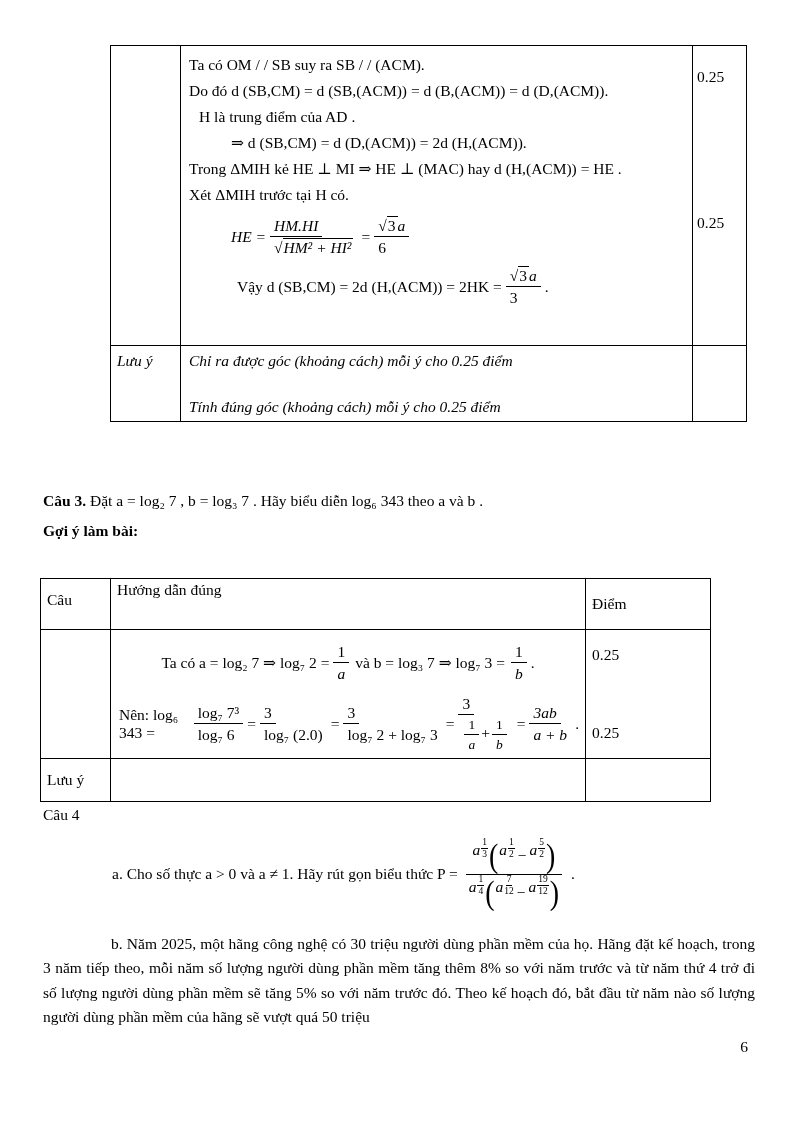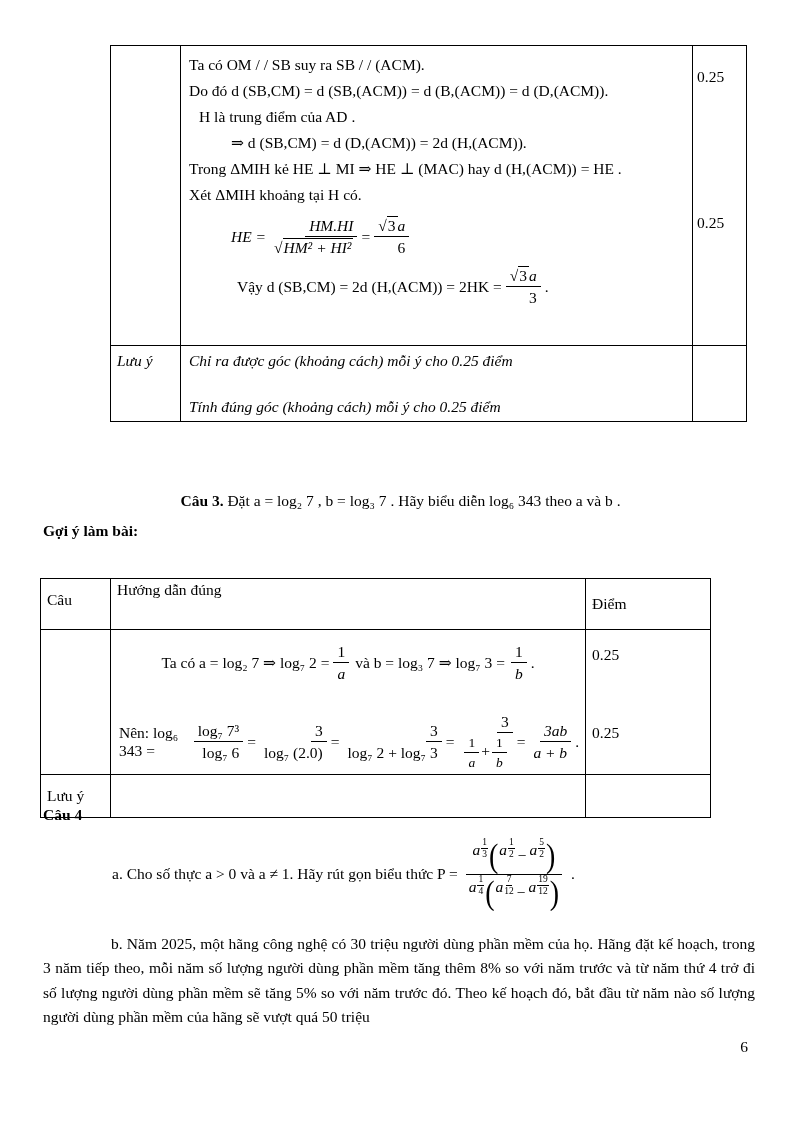--- a/index.html
+++ b/index.html
@@ -28,47 +28,47 @@
   .math { margin:8px 0 6px 0; display:flex; align-items:center; }
   .mark1 { padding-top:22px; text-align:left; }
   .markgap { margin-top:128px; }
   .m2gap { margin-top:60px; }
 
   .luuy-label { font-style:italic; padding:6px 6px; }
   .t1 .notes { font-style:italic; }
   .t1 .notes .n1 { margin-bottom:28px; }
 
   
-  .frac { display:inline-flex; flex-direction:column; align-items:flex-end; vertical-align:middle; margin:0 4px; text-align:center; }
+  .frac { display:inline-flex; flex-direction:column; align-items:flex-start; vertical-align:middle; margin:0 4px; text-align:center; }
   .frac > .num { border-bottom:1px solid #000; padding:0 4px; line-height:1.3; display:block; white-space:nowrap; }
   .frac > .den { padding:1px 4px 0 4px; line-height:1.3; display:block; white-space:nowrap; }
   .frac.small { font-size:13.5px; margin:0 2px; }
   .sqrt { white-space:nowrap; }
   .sqrt .rad { border-top:1px solid #000; padding:0 2px 0 1px; }
   .it { font-style:italic; }
 
   
-  .cau3 { position:absolute; left:43px; top:490px; width:715px; line-height:1.45;text-align:center; }
+  .cau3 { position:absolute; left:43px; top:490px; width:715px; line-height:1.45; }
   .bold { font-weight:bold; }
   .goiy { position:absolute; left:43px; top:522px; font-weight:bold; }
 
   
   .t2 { position:absolute; left:40px; top:578px; width:670px; }
   .t2 .c1 { width:70px; padding:12px 6px; }
   .t2 .c2 { width:475px; padding:2px 6px; }
   .t2 .c3 { width:125px; padding:16px 6px; }
   .t2 tr.hdr td { height:22px; }
   .t2 tr.content td { height:126px; }
   .t2 tr.luuy td { height:34px; }
   .t2 .row-center { display:flex; align-items:center; justify-content:center; margin-top:10px; }
-  .t2 .row-left { display:flex; align-items:center; margin-top:28px; padding-left:2px; flex-wrap:nowrap; }
+  .t2 .row-left { display:flex; align-items:center; margin-top:10px; padding-left:2px; flex-wrap:nowrap; }
   .t2 .gapr { margin:0 2px; }
 
   
-  .cau4-label { position:absolute; left:43px; top:806px; font-weight:bold; }
+  .cau4-label { position:absolute; left:43px; top:806px; font-weight:normal; }
   .cau4a { position:absolute; left:112px; top:838px; display:flex; align-items:center; width:650px; }
   .bigfrac { display:inline-flex; flex-direction:column; align-items:center; vertical-align:middle; margin:0 5px; }
   .bigfrac > .bnum, .bigfrac > .bden { display:inline-flex; align-items:center; padding:3px 6px; }
   .bigfrac > .bnum { border-bottom:1px solid #000; }
   .pw { display:inline-block; white-space:nowrap; }
   .exp { display:inline-flex; flex-direction:column; align-items:center; font-size:9.5px; line-height:1.2; transform:translateY(-10px); margin-left:1px; text-align:center; }
   .exp .en { border-bottom:1px solid #000; padding:0 1px; display:block; }
   .exp .ed { display:block; }
   .bp { font-size:28px; transform:scaleY(1.2); display:inline-block; margin:0 1px; font-weight:400; line-height:1; }
   .minus { margin:0 3px; }
@@ -85,21 +85,21 @@
   <table class="t1">
     <tbody>
         <tr class="r1">
       <td class="c1"></td>
       <td class="c2">
         <div class="line">Ta có OM / / SB suy ra SB / / (ACM).</div>
         <div class="line">Do đó d (SB,CM) = d (SB,(ACM)) = d (B,(ACM)) = d (D,(ACM)).</div>
         <div class="line ind1">H là trung điểm của AD .</div>
         <div class="line ind2">⇒ d (SB,CM) = d (D,(ACM)) = 2d (H,(ACM)).</div>
         <div class="line">Trong ΔMIH kẻ HE ⊥ MI ⇒ HE ⊥ (MAC) hay d (H,(ACM)) = HE .</div>
-        <div class="line">Xét  ΔMIH khoảng tại H có.</div>
+        <div class="line">Xét  ΔMIH trước tại H có.</div>
 
         <div class="math ind2">
           <span class="it">HE =</span>
           <span class="frac">
             <span class="num it">HM.HI</span>
             <span class="den"><span class="sqrt">√<span class="rad it">HM² + HI²</span></span></span>
           </span>
           <span>=</span>
           <span class="frac">
             <span class="num"><span class="sqrt">√<span class="rad">3</span></span><span class="it">a</span></span>

